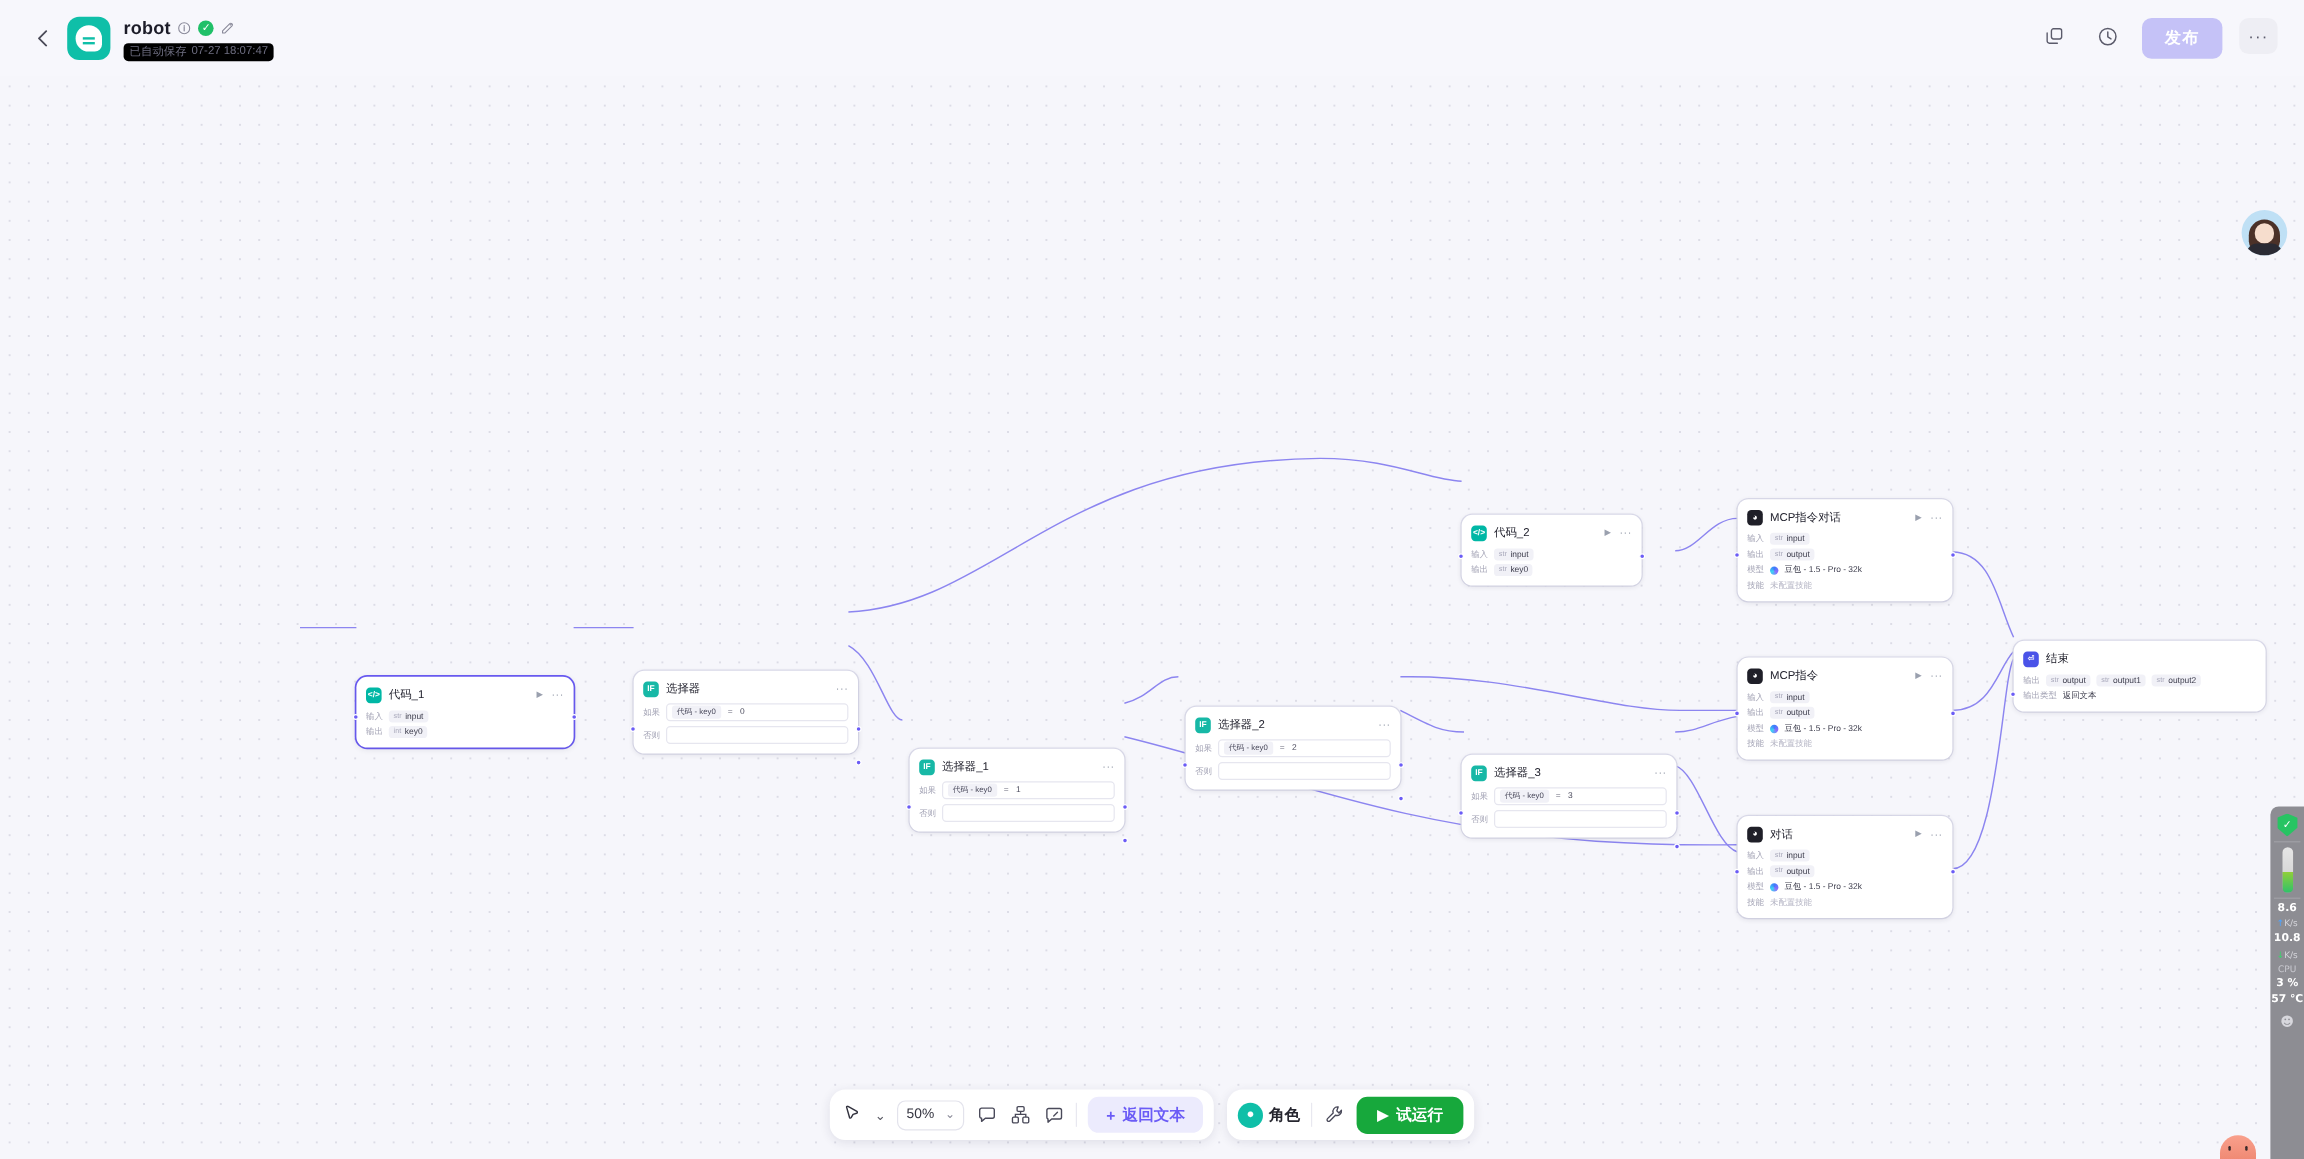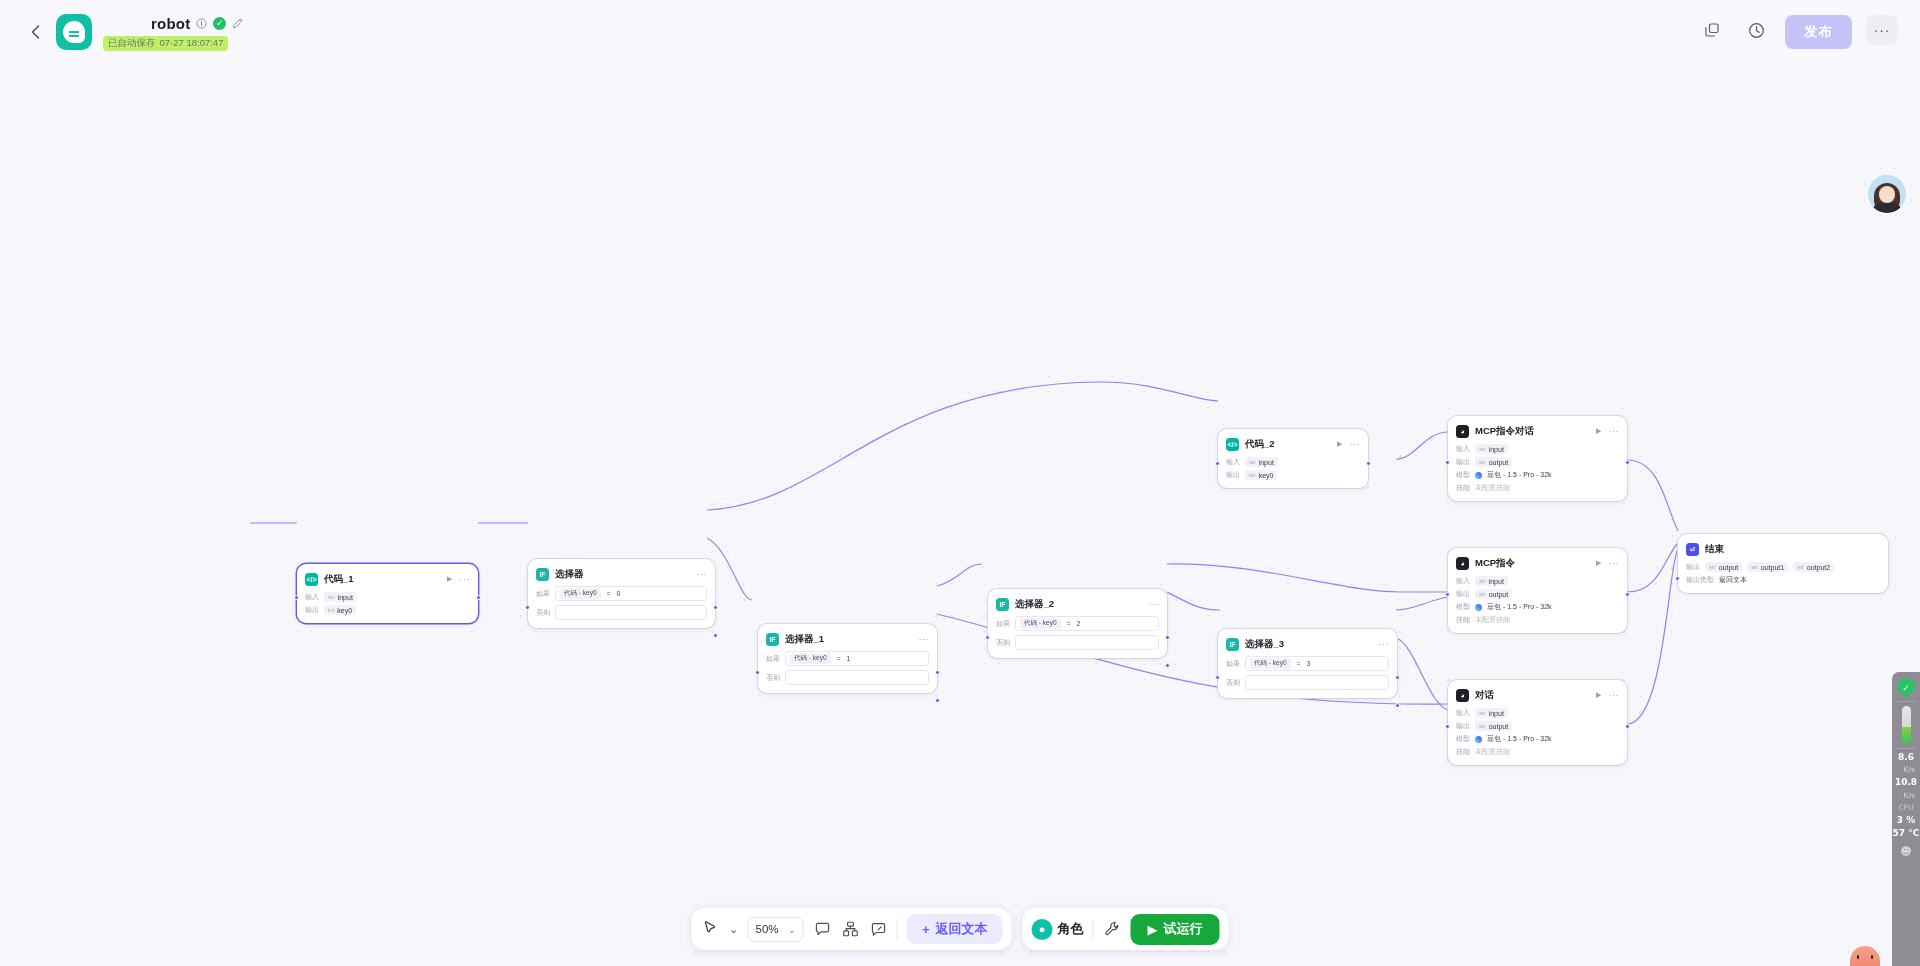--- a/index.html
+++ b/index.html
@@ -32,29 +32,29 @@
     display: flex; align-items: center; justify-content: center;
   }
   .app-logo .bubble i {
     display: block; width: 10px; height: 2px; background: #0fbfa8; position: relative;
   }
   .app-logo .bubble i:after {
     content: ""; position: absolute; top: 4px; left: 0; width: 10px; height: 2px; background: #0fbfa8;
   }
   .title-wrap { margin-left: 11px; display: flex; flex-direction: column; justify-content: center; }
   .title-row { display: flex; align-items: center; gap: 6px; height: 20px; }
-  .title-text { font-size: 15px; font-weight: bold; color: #1c1c28; letter-spacing: .2px; margin-left: 48px; }
+  .title-text { font-size: 15px; font-weight: bold; color: #1c1c28; letter-spacing: .2px; }
   .icon-info, .icon-edit { color: #8a8a9a; font-size: 11px; display: inline-flex; }
   .badge-ok {
     width: 13px; height: 13px; border-radius: 50%; background: #20c068;
     display: inline-flex; align-items: center; justify-content: center;
     color: #fff; font-size: 9px; line-height: 1;
   }
   .saved-chip {
-    margin-top: 3px; background: #bef264; border-radius: 4px; padding: 1px 5px;
+    margin-top: 3px; background: #000000; border-radius: 4px; padding: 1px 5px;
     font-size: 9.5px; color: #6d6d80; display: inline-flex; gap: 4px; align-self: flex-start;
   }
   .header-right { margin-left: auto; display: flex; align-items: flex-start; gap: 14px; }
   .hdr-icon {
     width: 30px; height: 30px; display: flex; align-items: center; justify-content: center;
     color: #5b5b6b; cursor: pointer;
   }
   .publish-btn {
     background: #c5c2f7; color: #fff; font-size: 13.5px; font-weight: bold;
     border-radius: 8px; padding: 8px 19px; cursor: pointer; letter-spacing: 1px;
@@ -86,21 +86,21 @@
   .node-ico {
     width: 13px; height: 13px; border-radius: 3.5px; flex: 0 0 auto;
     display: flex; align-items: center; justify-content: center;
     font-size: 7px; color: #fff; font-weight: bold; line-height: 1;
   }
   .ico-start { background: #4a53e8; }
   .ico-code  { background: #00b7a5; }
   .ico-if    { background: #17b8a6; }
   .ico-llm   { background: #1f1f28; }
   .ico-end   { background: #4a53e8; }
-  .node-title { font-size: 9.5px; font-weight: bold; color: #22222e; white-space: nowrap; }
+  .node-title { font-size: 9.5px; font-weight: normal; color: #22222e; white-space: nowrap; }
   .node-head-actions { margin-left: auto; display: flex; align-items: center; gap: 7px; }
   .run-ico { color: #9aa0ae; font-size: 7px; }
   .dots-ico { color: #9aa0ae; font-size: 9px; letter-spacing: .5px; }
 
   .node-body { margin-top: 5px; display: flex; flex-direction: column; gap: 3px; }
   .row { display: flex; align-items: center; gap: 5px; }
   .row-label { font-size: 7px; color: #a2a2b4; flex: 0 0 auto; white-space: nowrap; }
   .pill {
     display: inline-flex; align-items: center; gap: 3px;
     background: #f1f1f7; border-radius: 3px; padding: 1.5px 4px;

